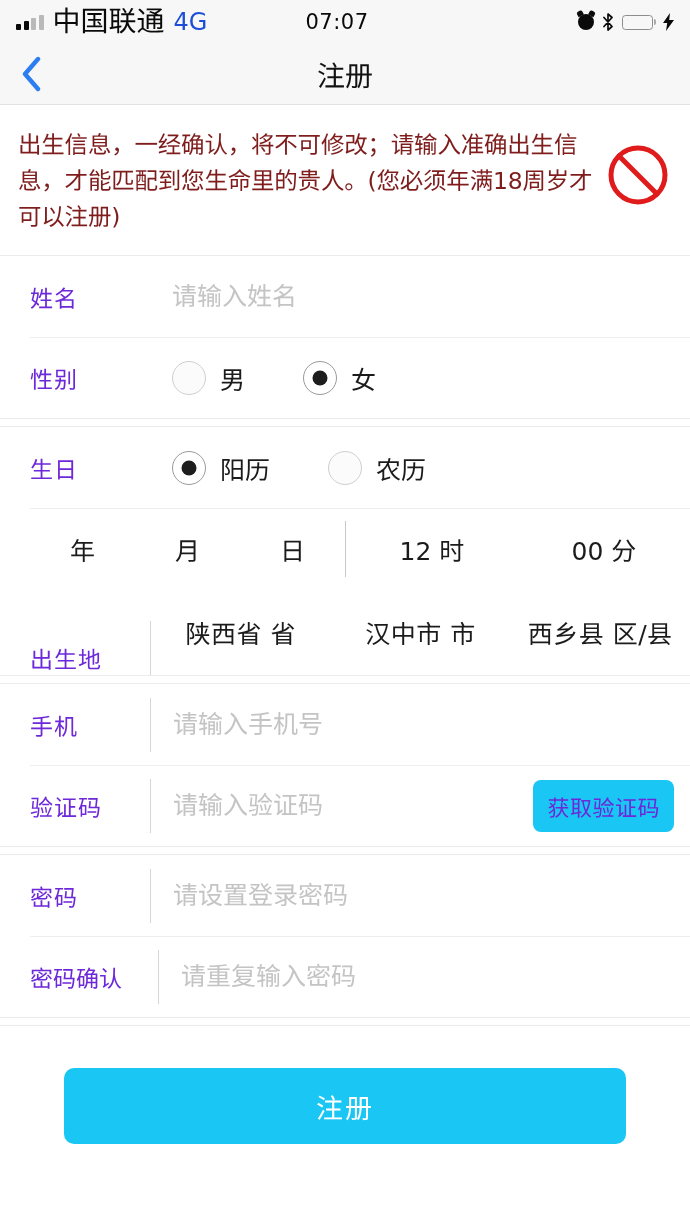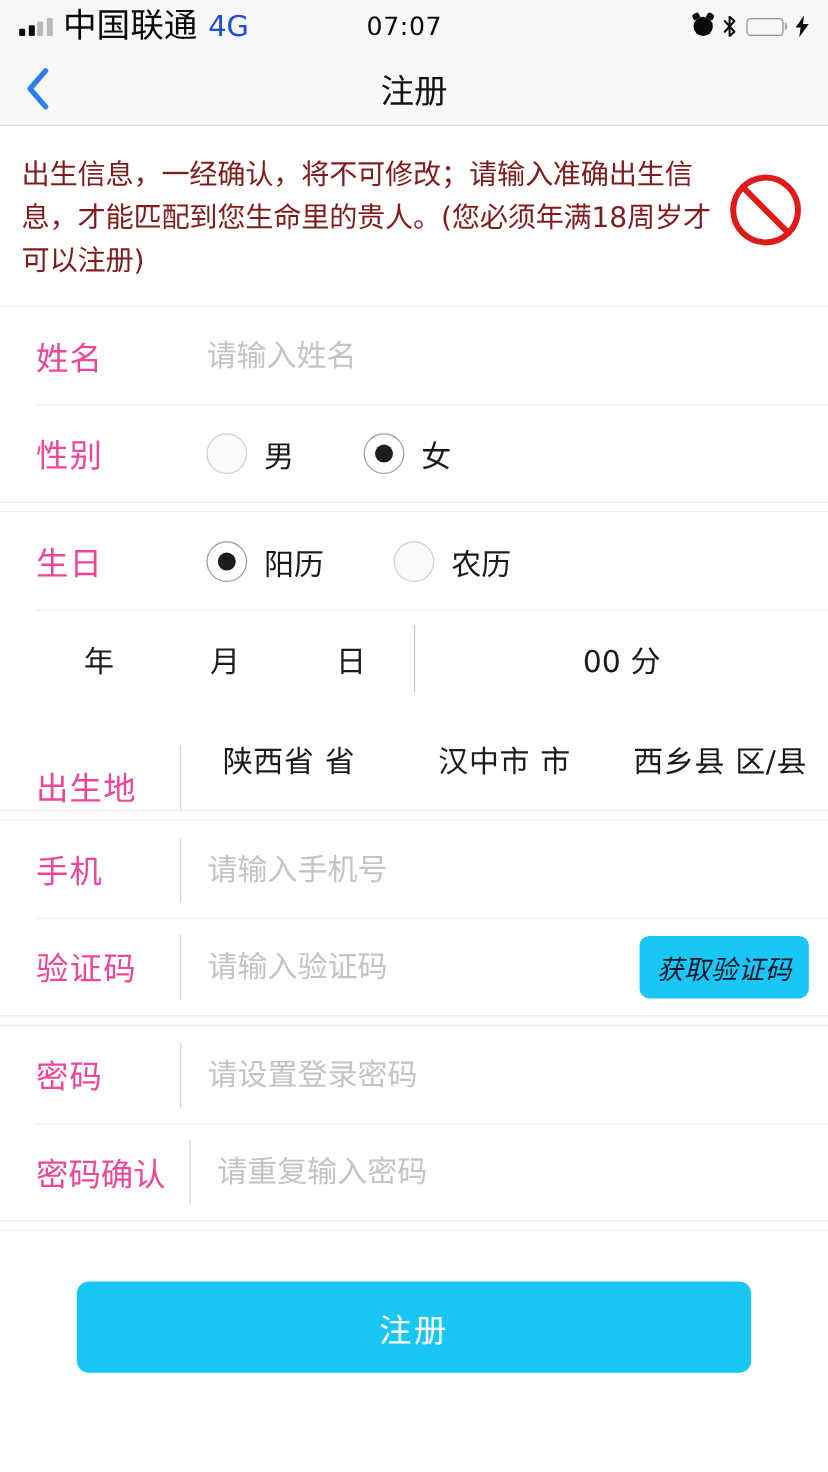--- a/index.html
+++ b/index.html
@@ -186,22 +186,22 @@
     position: relative;
   }
   .row + .row::before {
     content: "";
     position: absolute;
     top: 0; left: 30px; right: 0;
     height: 1px;
     background: #eeeeee;
   }
   .label {
-    font-size: 27px;
-    color: #ec4899;
+    font-size: 23px;
+    color: #6d28d9;
     width: 120px;
     flex: 0 0 120px;
     letter-spacing: 1px;
   }
   .label.wide { width: 128px; flex: 0 0 128px; letter-spacing: 0px; }
 
   .vline {
     width: 1px;
     height: 54px;
     background: #d6d6d6;
@@ -324,31 +324,30 @@
     text-align: center;
     font-size: 25px;
     color: #1b1b1b;
     cursor: pointer;
     letter-spacing: 0.5px;
   }
 
   
   .code-btn {
     background: #19c6f4;
-    color: #0f172a;
+    color: #6d28d9;
     font-size: 22px;
     border: none;
     border-radius: 8px;
     padding: 0 14px;
     height: 52px;
     margin-right: 16px;
     font-family: inherit;
     cursor: pointer;
     letter-spacing: 0.5px;
-    font-style: italic;
   }
 
   
   .submit-wrap {
     padding: 42px 64px 0 64px;
     background: #ffffff;
   }
   .submit-btn {
     width: 100%;
     height: 76px;
@@ -452,20 +451,21 @@
     </div>
 
     <div class="date-row">
       <div class="date-left">
         <div class="date-cell">年</div>
         <div class="date-cell">月</div>
         <div class="date-cell">日</div>
       </div>
       <div class="date-div"></div>
       <div class="time-right">
+        <div class="time-cell">12 时</div>
         <div class="time-cell">00 分</div>
       </div>
     </div>
 
     <div class="place-row">
       <div class="label">出生地</div>
       <div class="vline"></div>
       <div class="place-cells">
         <div class="place-cell">陕西省 省</div>
         <div class="place-cell">汉中市 市</div>

